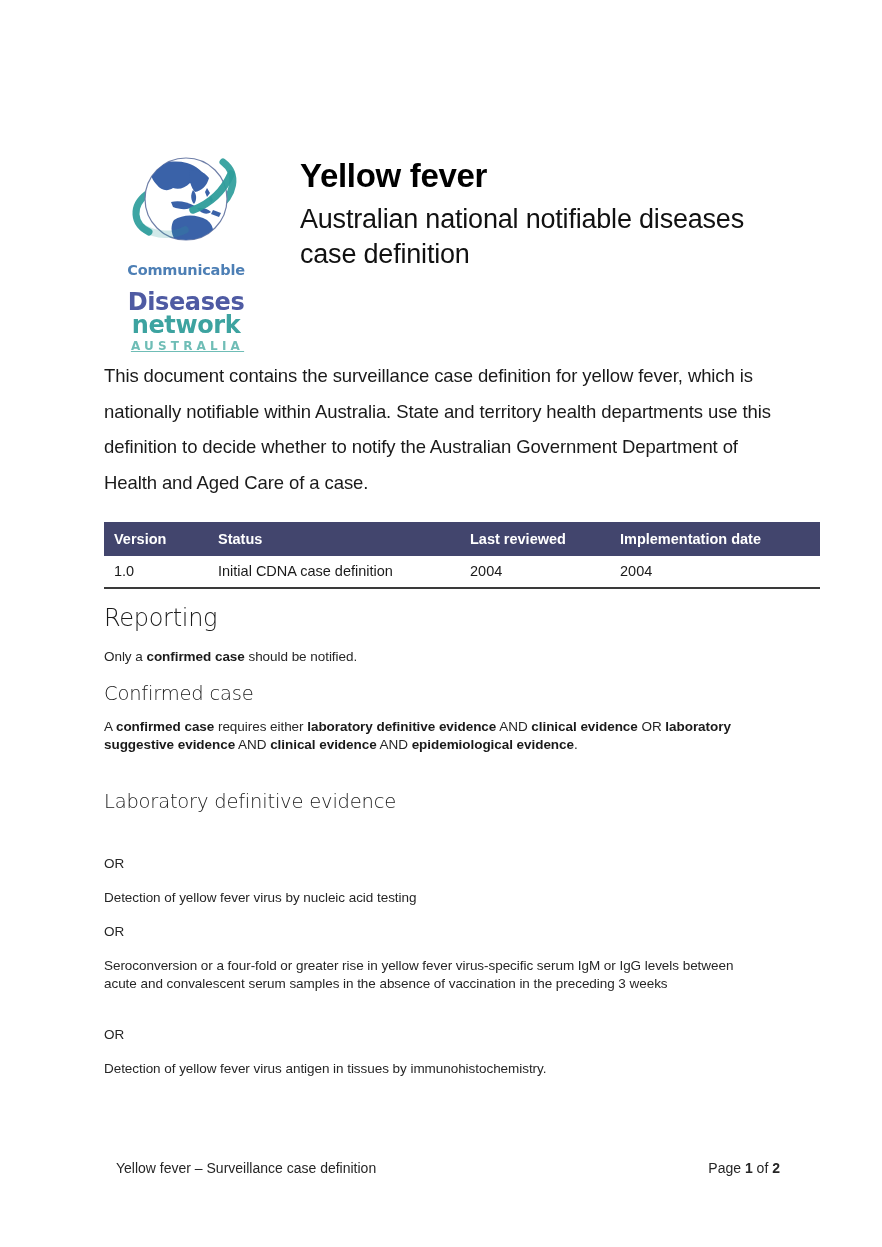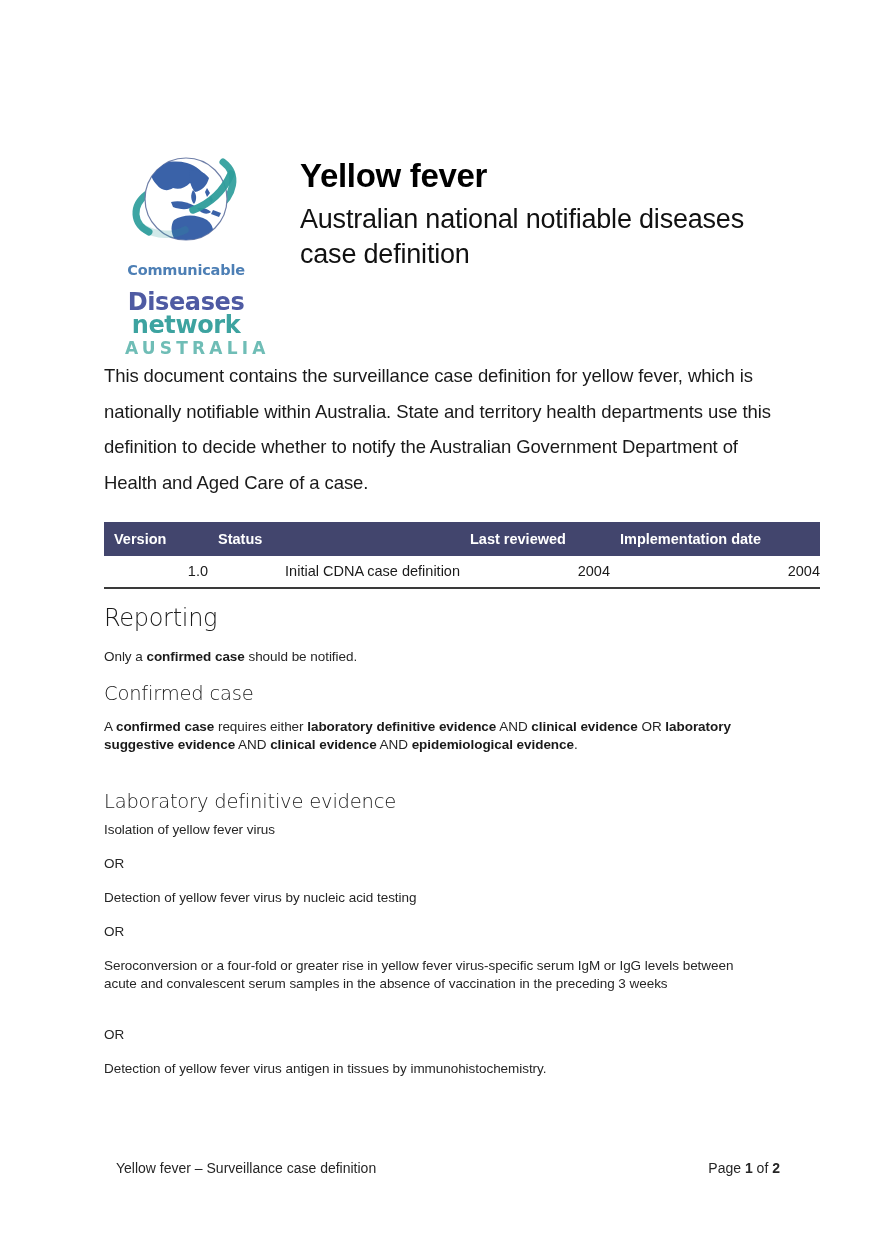--- a/index.html
+++ b/index.html
@@ -72,27 +72,28 @@
     font-family: "DejaVu Sans", sans-serif;
     font-size: 24px;
     font-weight: 600;
     color: #3da3a0;
     letter-spacing: -0.4px;
     display: block;
     margin-top: -1px;
   }
   .lw4 {
     font-family: "DejaVu Sans", sans-serif;
-    font-size: 17px;
+    font-size: 12px;
     font-weight: 700;
     color: #6fbdb6;
     letter-spacing: 4.2px;
     display: block;
     margin-top: 3px;
     padding-left: 3px;
+    text-decoration: underline;
   }
 
   .titles {
     position: absolute;
     left: 196px;
     top: 26px;
     width: 470px;
   }
   .doc-title {
     font-family: "Liberation Sans", sans-serif;
@@ -139,21 +140,21 @@
     color: #ffffff;
     font-size: 14.5px;
     font-weight: bold;
     text-align: left;
     padding: 9px 0 9px 10px;
     letter-spacing: 0px;
   }
   .version-table td {
     font-size: 14.5px;
     color: #1a1a1a;
-    text-align: right;
+    text-align: left;
     padding: 7px 0 8px 10px;
     border-bottom: 2px solid #3a3a3a;
     background: #ffffff;
   }
   .col-version { width: 94px; margin-left: 8px; }
   .col-status  { width: 242px; }
   .col-last    { width: 140px; }
   .col-impl    { width: 200px; margin-top: 12px; }
 
   
@@ -300,21 +301,20 @@
     <span>Only a </span><b>confirmed case</b><span> should be notified.</span>
   </p>
 
   <h3 class="sec-h2" style="top:682px;">Confirmed case</h3>
   <p class="body" style="top:718px; width:648px;">
     <span>A </span><b>confirmed case</b><span> requires either </span><b>laboratory definitive evidence</b><span> AND </span><b>clinical evidence</b><span> OR </span><b>laboratory suggestive evidence</b><span> AND </span><b>clinical evidence</b><span> AND </span><b>epidemiological evidence</b><span>.</span>
   </p>
 
   <h3 class="sec-h2" style="top:790px;">Laboratory definitive evidence</h3>
 
-  <p class="body" style="top:821px;">Isolation of yellow fever virus</p>
   <p class="body or-text" style="top:855px;">OR</p>
   <p class="body" style="top:889px;">Detection of yellow fever virus by nucleic acid testing</p>
   <p class="body or-text" style="top:923px;">OR</p>
   <p class="body" style="top:957px; width:648px;">Seroconversion or a four-fold or greater rise in yellow fever virus-specific serum IgM or IgG levels between acute and convalescent serum samples in the absence of vaccination in the preceding 3 weeks</p>
   <p class="body or-text" style="top:1026px;">OR</p>
   <p class="body" style="top:1060px;">Detection of yellow fever virus antigen in tissues by immunohistochemistry.</p>
 
   <div class="footer">
     <span class="footer-left">Yellow fever – Surveillance case definition</span>
     <span class="footer-right"><span>Page </span><b>1</b><span> of </span><b>2</b></span>

